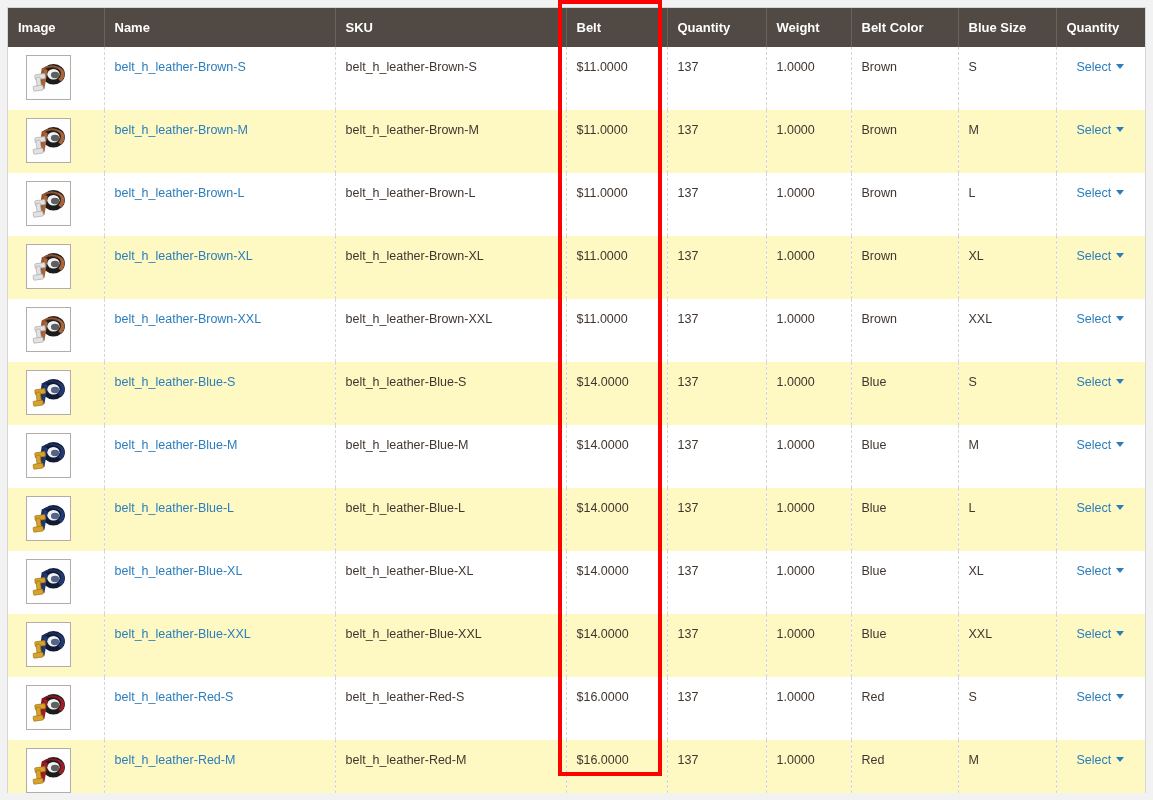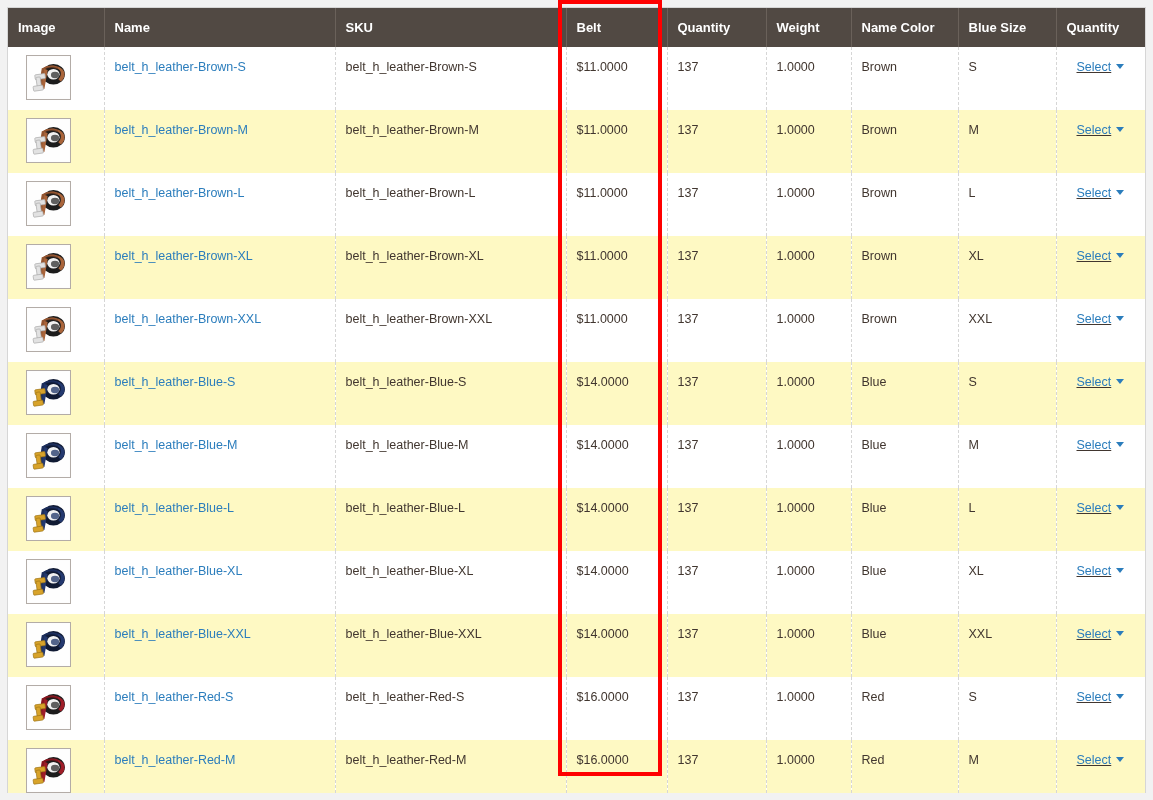--- a/index.html
+++ b/index.html
@@ -48,21 +48,21 @@
   tbody td {
     font-size: 12.5px;
     color: #41362f;
     padding: 13px 10px 0 10px;
     vertical-align: top;
     border-right: 1px dashed #d6d6d6;
     height: 63px;
     line-height: 15px;
     overflow: hidden;
   }
-  tbody td:last-child { border-right: none; text-decoration: underline; }
+  tbody td:last-child { border-right: none; }
   tbody td.img-cell { border-right: 1px dashed #d6d6d6; padding: 8px 0 0 18px; }
   tbody tr.odd  td { background: #ffffff; margin-top: 20px; }
   tbody tr.even td { background: #fef9c3; }
 
   .name-link, .action-link {
     color: #2b7dbc;
     text-decoration: none;
     cursor: pointer;
     font-size: 12.5px;
   }
@@ -117,21 +117,21 @@
         <col style="width:89px">
       </colgroup>
       <thead>
         <tr id="header-row">
             <th>Image</th>
             <th>Name</th>
             <th>SKU</th>
             <th>Belt</th>
             <th>Quantity</th>
             <th>Weight</th>
-            <th>Name Color</th>
+            <th>Belt Color</th>
             <th>Blue Size</th>
             <th>Quantity</th>
           </tr>
       </thead>
       <tbody id="grid-body">
           <tr class="odd">
             <td class="img-cell">
               <span class="thumb">
   <svg xmlns="http://www.w3.org/2000/svg" viewBox="0 0 50 50">
     <rect x="0" y="0" width="50" height="50" fill="#fefefe"></rect>

